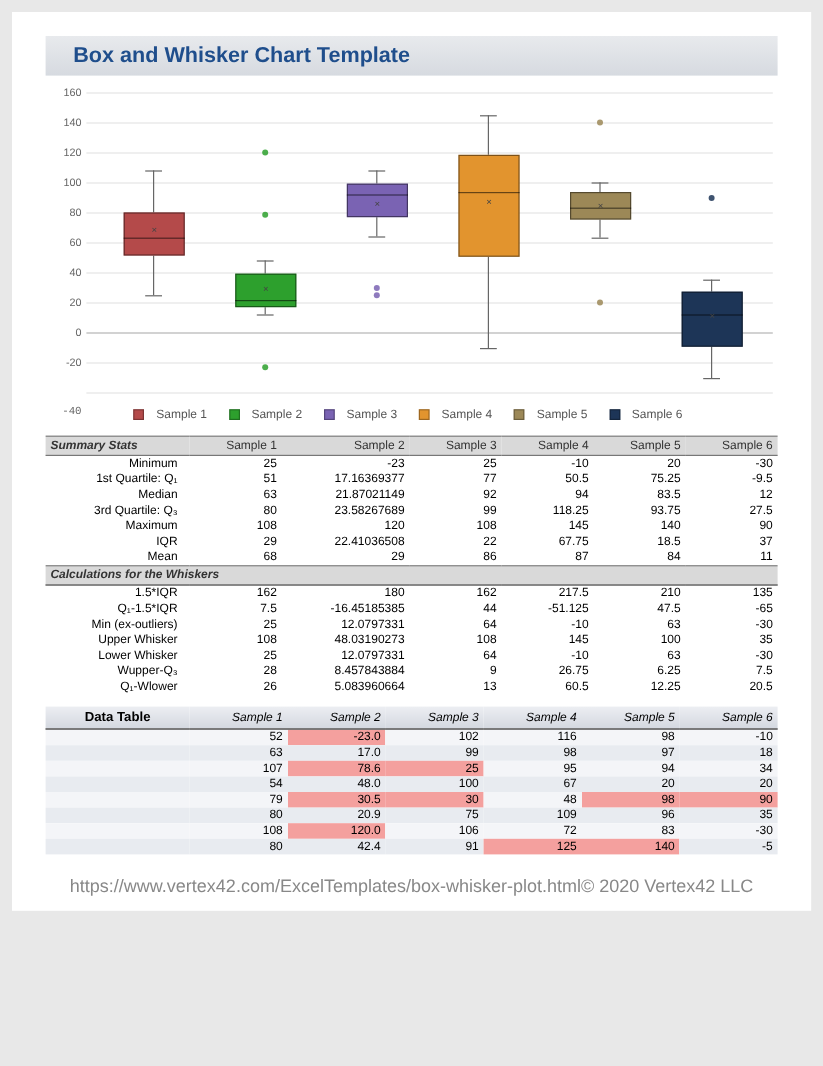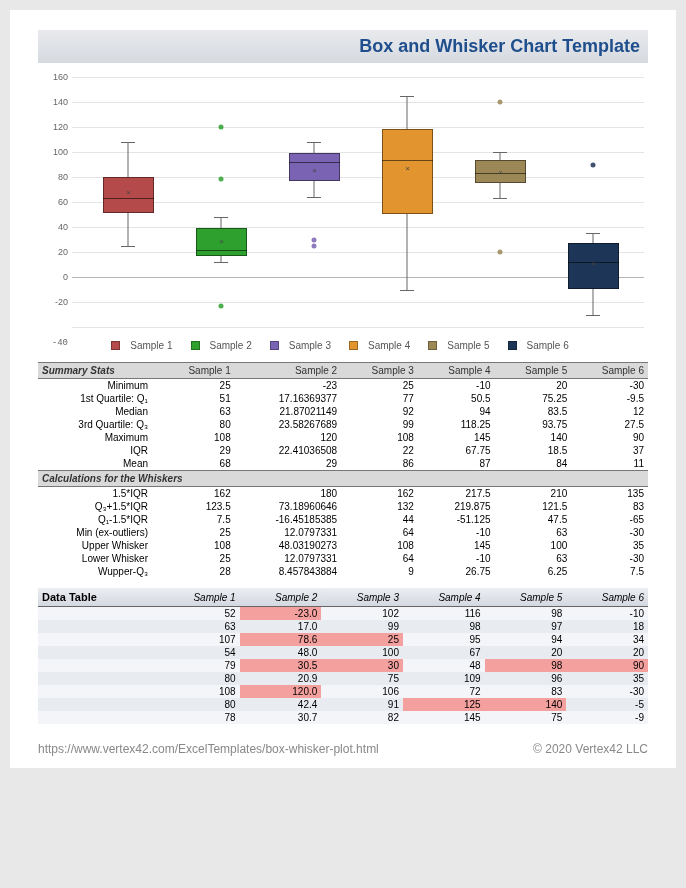--- a/index.html
+++ b/index.html
@@ -11,23 +11,22 @@
     justify-content: center;
     padding: 10px;
   }
   .page {
     width: 666px;
     background: #fff;
     padding: 20px 28px 12px 28px;
   }
   .title-bar {
     background: linear-gradient(to bottom, #e8eaed, #d6dae0);
-    padding: 6px 8px;
+    padding: 6px 23px;
     margin-bottom: 8px;
-    text-align: right;
   }
   .title-bar h1 {
     color: #1f4e8c;
     font-size: 18px;
     font-weight: bold;
   }
   .chart-area {
     width: 100%;
     height: 265px;
     position: relative;
@@ -56,30 +55,30 @@
     color: #333;
     padding: 2px 4px;
   }
   .section-header .col { font-style: normal; font-weight: normal; text-align: right; }
   .data-table-header td, .data-table-header th {
     font-weight: bold;
     background: linear-gradient(to bottom, #eceef2, #d4d8e0);
     border-bottom: 1px solid #666;
     padding: 3px 4px;
   }
-  .data-table-header .first { text-align: left; font-size: 11px; }
+  .data-table-header .first { text-align: center; font-size: 11px; }
   .data-table-header .col { font-style: italic; font-weight: normal; text-align: right; }
   .data-table tr:nth-child(even) td { background: #e8ebf0; }
   .data-table tr:nth-child(odd) td { background: #f4f5f8; }
   .hl { background: #f4a09e !important; }
   .footer {
     margin-top: 18px;
     display: flex;
-    justify-content: space-between;
-    font-size: 12px;
+    justify-content: center;
+    font-size: 15px;
     color: #888;
   }
 
   
   .axis-label { position: absolute; font-size: 9px; color: #666; text-align: right; width: 24px; left: 6px; transform: translateY(-50%); }
   .grid-line { position: absolute; left: 34px; right: 4px; height: 1px; background: #e4e4e4; }
   .zero-line { background: #b5b5b5; }
   .boxplot { position: absolute; }
   .box { position: absolute; left: 0; right: 0; border: 1px solid rgba(0,0,0,0.45); }
   .median { position: absolute; left: 0; right: 0; height: 1px; background: rgba(0,0,0,0.55); }
@@ -289,29 +288,20 @@
         <tr>
           <td class="row-label">1.5*IQR</td>
           <td>162</td>
           <td>180</td>
           <td>162</td>
           <td>217.5</td>
           <td>210</td>
           <td>135</td>
         </tr>
         <tr>
-          <td class="row-label">Q₃+1.5*IQR</td>
-          <td>123.5</td>
-          <td>73.18960646</td>
-          <td>132</td>
-          <td>219.875</td>
-          <td>121.5</td>
-          <td>83</td>
-        </tr>
-        <tr>
           <td class="row-label">Q₁-1.5*IQR</td>
           <td>7.5</td>
           <td>-16.45185385</td>
           <td>44</td>
           <td>-51.125</td>
           <td>47.5</td>
           <td>-65</td>
         </tr>
         <tr>
           <td class="row-label">Min (ex-outliers)</td>
@@ -341,20 +331,29 @@
           <td>-30</td>
         </tr>
         <tr>
           <td class="row-label">Wupper-Q₃</td>
           <td>28</td>
           <td>8.457843884</td>
           <td>9</td>
           <td>26.75</td>
           <td>6.25</td>
           <td>7.5</td>
+        </tr>
+        <tr>
+          <td class="row-label">Q₁-Wlower</td>
+          <td>26</td>
+          <td>5.083960664</td>
+          <td>13</td>
+          <td>60.5</td>
+          <td>12.25</td>
+          <td>20.5</td>
         </tr>
       </tbody>
   </table>
 
   <div style="height:10px"></div>
 
   <table>
     <tbody>
         <tr class="data-table-header">
       <th class="first" style="width:120px">Data Table</th>
@@ -432,29 +431,20 @@
         </tr>
         <tr>
           <td></td>
           <td>80</td>
           <td>42.4</td>
           <td>91</td>
           <td class="hl">125</td>
           <td class="hl">140</td>
           <td>-5</td>
         </tr>
-        <tr>
-          <td></td>
-          <td>78</td>
-          <td>30.7</td>
-          <td>82</td>
-          <td>145</td>
-          <td>75</td>
-          <td>-9</td>
-        </tr>
       </tbody>
   </table>
 
   <div class="footer">
     <span>https://www.vertex42.com/ExcelTemplates/box-whisker-plot.html</span>
     <span>© 2020 Vertex42 LLC</span>
   </div>
 
 </div>
 

